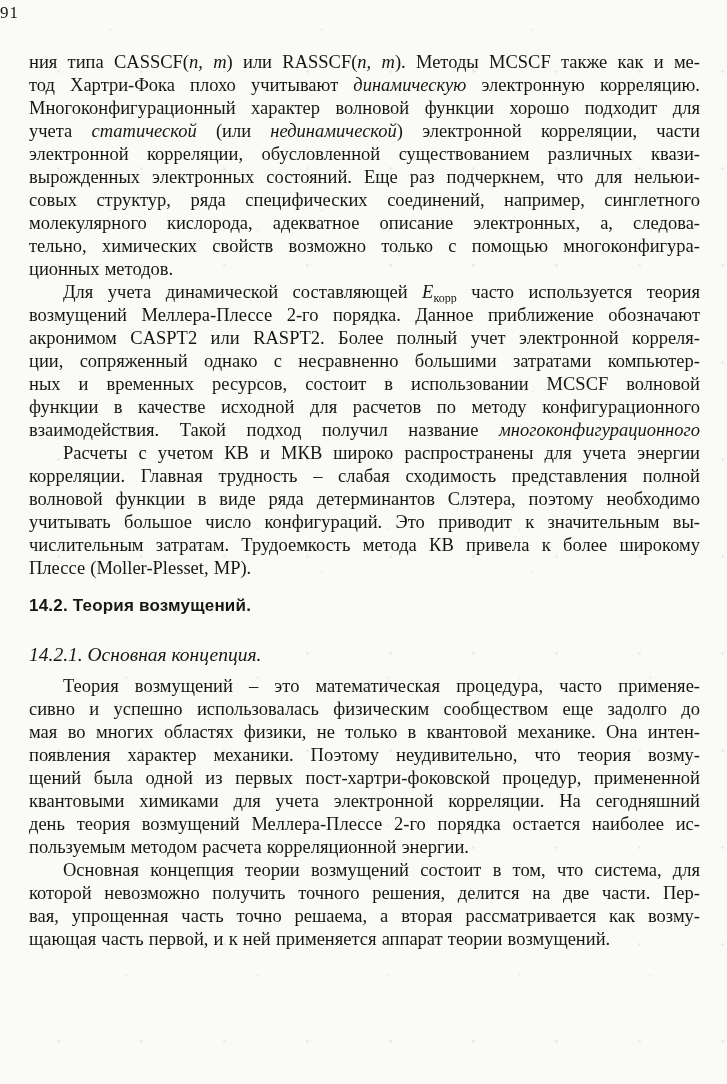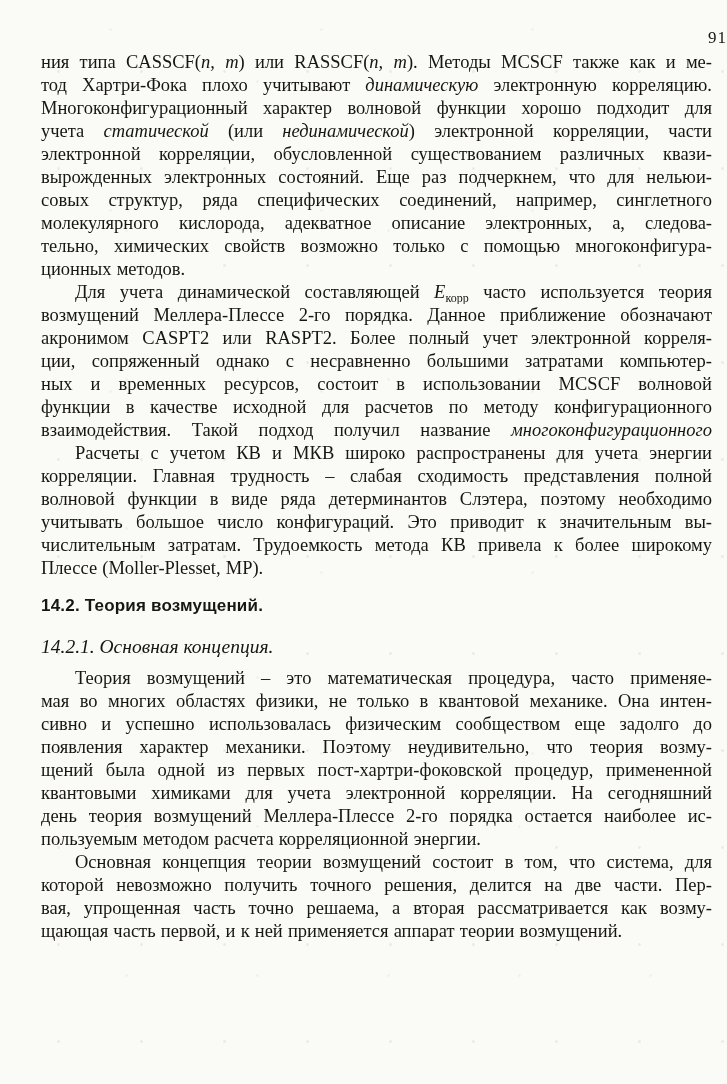--- a/index.html
+++ b/index.html
@@ -15,26 +15,26 @@
     background-color: #fafaf7;
     background-image:
       radial-gradient(rgba(80,80,78,0.10) 0.8px, transparent 1.7px),
       radial-gradient(rgba(80,80,78,0.07) 0.7px, transparent 1.5px),
       radial-gradient(rgba(80,80,78,0.05) 1px, transparent 2px);
     background-size: 83px 97px, 131px 149px, 211px 181px;
     background-position: 17px 23px, 61px 7px, 5px 120px;
     color: #171614;
   }
   .page-number {
-    position: absolute; top: 28px; left: 0; width: 100%;
-    text-align: right;
+    position: absolute; top: 3px; left: 0; width: 100%;
+    text-align: left;
     font-size: 17px; letter-spacing: 1px;
   }
   .flow {
-    position: absolute; left: 41px; top: 51px; width: 671px;
+    position: absolute; left: 29px; top: 51px; width: 671px;
   }
   .para { margin: 0; }
   .line {
     font-size: 18.5px; line-height: 23px; height: 23px;
     overflow: hidden;
     text-align: justify;
     text-align-last: justify;
     word-spacing: 0.5px;
   }
   .line.last { text-align-last: left; }
@@ -43,21 +43,21 @@
   sub { font-size: 12px; line-height: 0; vertical-align: -4px; }
   h2.section {
     font-family: "Liberation Sans", sans-serif;
     font-weight: bold; font-size: 17px; line-height: 26px;
     margin: 13px 0 0 0; letter-spacing: 0.2px;
   }
   h3.subsection {
     font-family: "Liberation Serif", serif;
     font-style: italic; font-weight: normal;
     font-size: 19.5px; line-height: 23px;
-    margin: 16px 0 9px 0;
+    margin: 24px 0 9px 0;
   }
 </style>
 </head>
 <body>
 
 <div class="page">
 
   <div class="page-number">91</div>
 
   <div class="flow">
@@ -94,22 +94,22 @@
         </div>
       </div>
 
     <h2 class="section">14.2. Теория возмущений.</h2>
 
     <h3 class="subsection">14.2.1. Основная концепция.</h3>
 
     <div>
         <div class="para">
           <div class="line indent"><span>Теория возмущений – это математическая процедура, часто применяе-</span></div>
+          <div class="line"><span>сивно и успешно использовалась физическим сообществом еще задолго до</span></div>
           <div class="line"><span>мая во многих областях физики, не только в квантовой механике. Она интен-</span></div>
-          <div class="line"><span>сивно и успешно использовалась физическим сообществом еще задолго до</span></div>
           <div class="line"><span>появления характер механики. Поэтому неудивительно, что теория возму-</span></div>
           <div class="line"><span>щений была одной из первых пост-хартри-фоковской процедур, примененной</span></div>
           <div class="line"><span>квантовыми химиками для учета электронной корреляции. На сегодняшний</span></div>
           <div class="line"><span>день теория возмущений Меллера-Плессе 2-го порядка остается наиболее ис-</span></div>
           <div class="line last"><span>пользуемым методом расчета корреляционной энергии.</span></div>
         </div>
         <div class="para">
           <div class="line indent"><span>Основная концепция теории возмущений состоит в том, что система, для</span></div>
           <div class="line"><span>которой невозможно получить точного решения, делится на две части. Пер-</span></div>
           <div class="line"><span>вая, упрощенная часть точно решаема, а вторая рассматривается как возму-</span></div>

